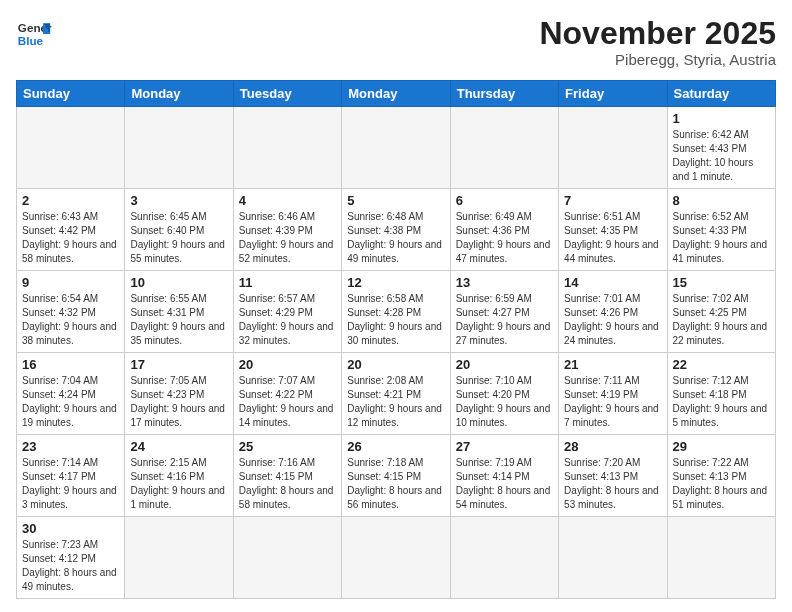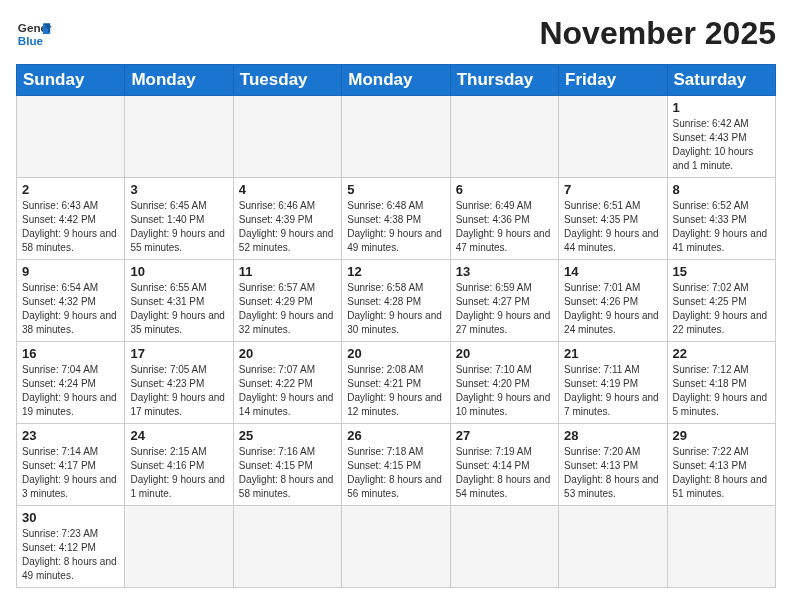--- a/index.html
+++ b/index.html
@@ -41,21 +41,21 @@
     .calendar {
       width: 100%;
       border-collapse: collapse;
       font-size: 11px;
     }
     .calendar th {
       background: #1a75d1;
       color: #fff;
       text-align: left;
       padding: 5px 6px;
-      font-size: 17px;
+      font-size: 13px;
       font-weight: bold;
       border: 1px solid #1565b8;
     }
     .calendar td {
       border: 1px solid #ccc;
       vertical-align: top;
       padding: 4px 5px;
       width: calc(100% / 7);
       min-height: 70px;
       background: #fff;
@@ -89,20 +89,21 @@
   <div class="logo">
     <svg class="logo-icon" viewBox="0 0 40 40" xmlns="http://www.w3.org/2000/svg">
       <text x="2" y="18" font-size="13" font-weight="bold" fill="#333" font-family="Arial">General</text>
       <text x="2" y="32" font-size="13" font-weight="bold" fill="#1a75d1" font-family="Arial">Blue</text>
       <polygon points="30,8 38,20 30,20" fill="#1a75d1"></polygon>
       <polygon points="30,8 38,8 38,20" fill="#0d5ca3"></polygon>
     </svg>
   </div>
   <div class="title-block">
     <div class="month-title">November 2025</div>
+    <div class="location">Piberegg, Styria, Austria</div>
   </div>
 </div>
 
 <table class="calendar">
   <thead>
     <tr>
 
     <th>Sunday</th>
         <th>Monday</th>
         <th>Tuesday</th>
@@ -130,21 +131,21 @@
       <tr>
         <td>
           <span class="day-number">2</span>
           <div class="day-info">Sunrise: 6:43 AM
 Sunset: 4:42 PM
 Daylight: 9 hours and 58 minutes.</div>
         </td>
         <td>
           <span class="day-number">3</span>
           <div class="day-info">Sunrise: 6:45 AM
-Sunset: 1:40 PM
+Sunset: 6:40 PM
 Daylight: 9 hours and 55 minutes.</div>
         </td>
         <td>
           <span class="day-number">4</span>
           <div class="day-info">Sunrise: 6:46 AM
 Sunset: 4:39 PM
 Daylight: 9 hours and 52 minutes.</div>
         </td>
         <td>
           <span class="day-number">5</span>

